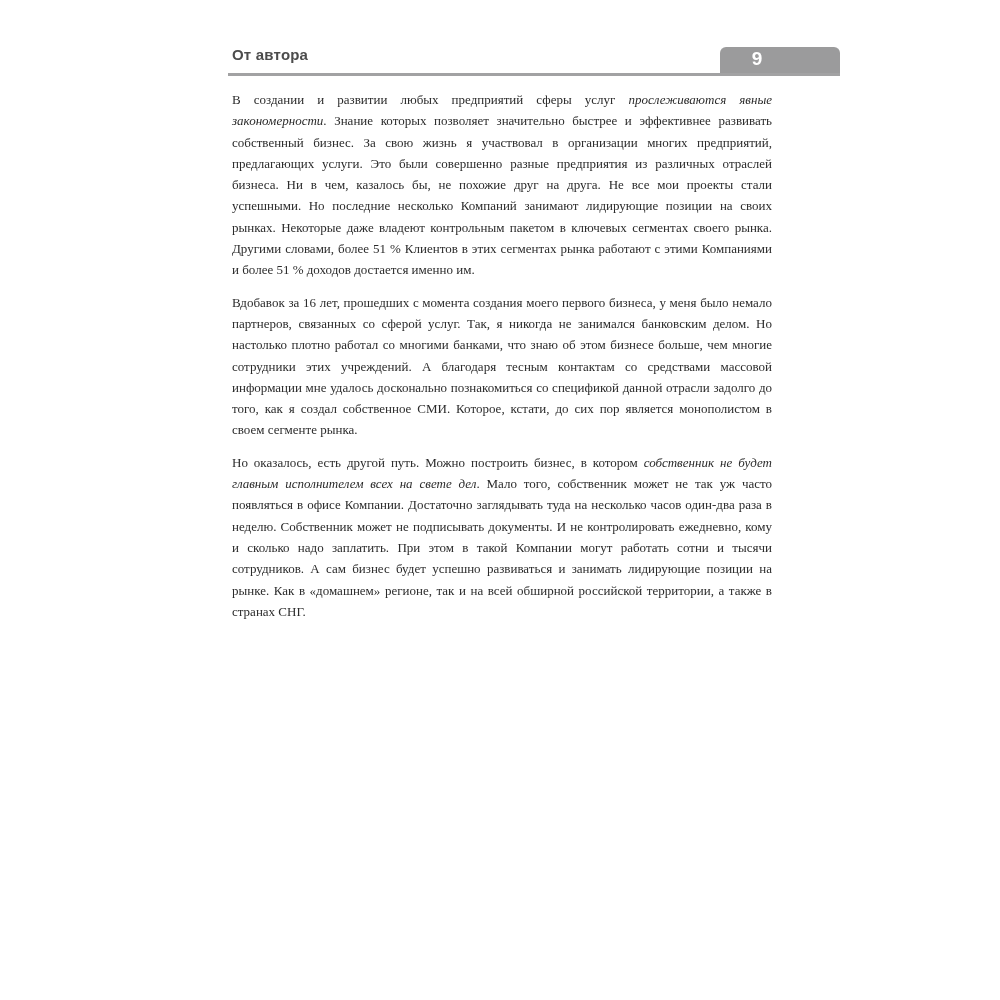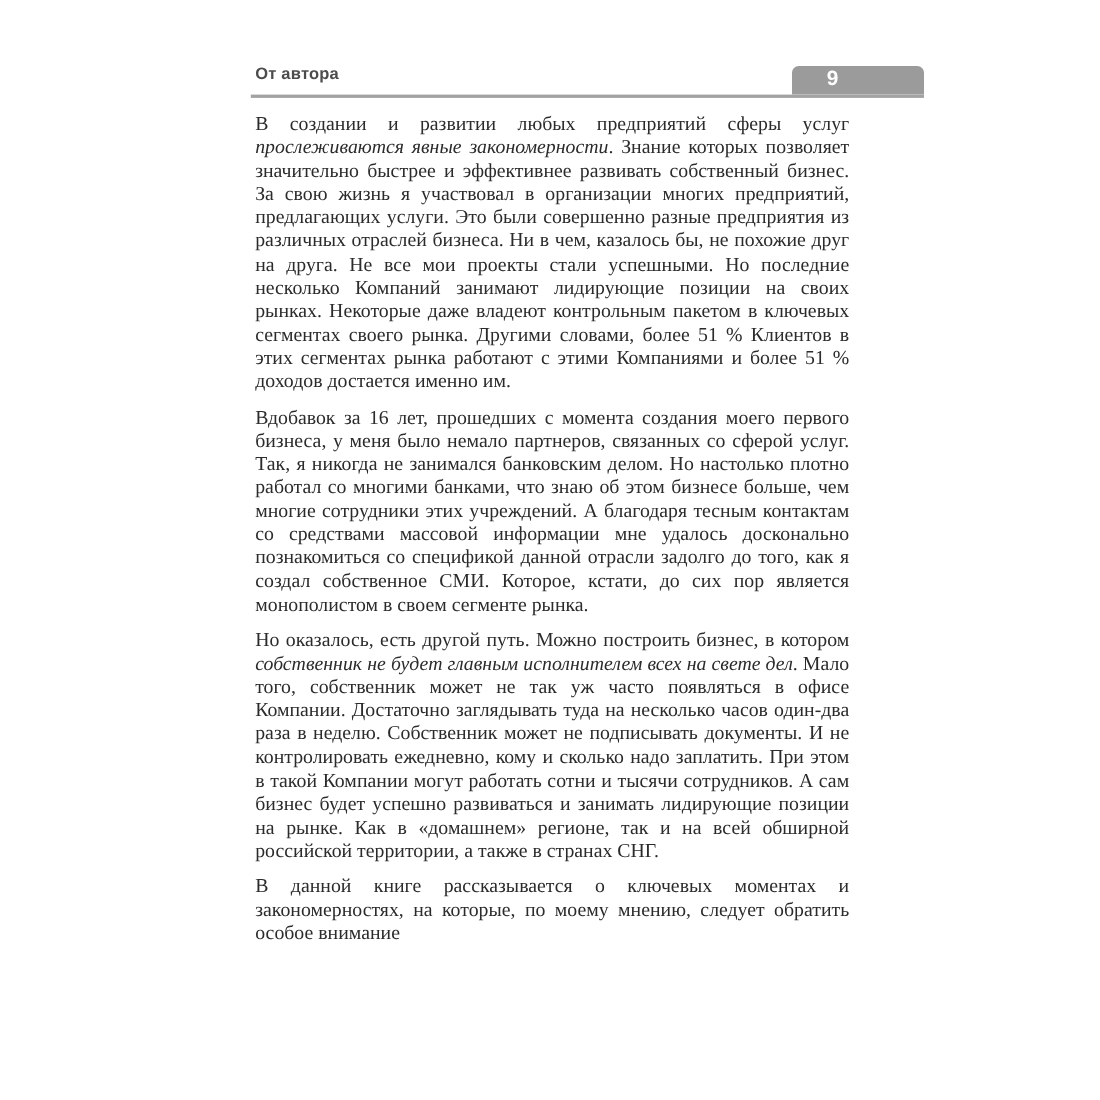--- a/index.html
+++ b/index.html
@@ -18,21 +18,20 @@
     height: 1000px;
     background: var(--page-background);
   }
   .page {
     position: relative;
     width: 1000px;
     height: 932px;
     background: var(--page-background);
     overflow: hidden;
     font-family: "Liberation Serif", serif;
-    margin-top: 13px;
   }
   .running-title {
     position: absolute;
     left: 232px;
     top: 46px;
     font-family: "Liberation Sans", sans-serif;
     font-size: 15px;
     font-weight: 600;
     letter-spacing: 0.2px;
     color: var(--header-text);
@@ -67,21 +66,21 @@
   }
   .body-text {
     position: absolute;
     left: 232px;
     top: 89px;
     width: 540px;
     color: var(--body-text);
   }
   .body-text p {
     margin: 0 0 11px 0;
-    font-size: 18px;
+    font-size: 13px;
     line-height: 21.3px;
     text-align: justify;
     hyphens: auto;
     -webkit-hyphens: auto;
   }
   .body-text em {
     font-style: italic;
   }
 </style>
 </head>
@@ -90,15 +89,14 @@
 <div class="page">
   <span class="running-title">От автора</span>
   <div class="header-rule"></div>
   <div class="page-number-tab">
     <span class="page-number">9</span>
   </div>
   <main class="body-text">
       <p><span>В создании и развитии любых предприятий сферы услуг </span><em>прослеживаются явные закономерности</em><span>. Знание которых позволяет значительно быстрее и эффективнее развивать собственный бизнес. За свою жизнь я участвовал в организации многих предприятий, предлагающих услуги. Это были совершенно разные предприятия из различных отраслей бизнеса. Ни в чем, казалось бы, не похожие друг на друга. Не все мои проекты стали успешными. Но последние несколько Компаний занимают лидирующие позиции на своих рынках. Некоторые даже владеют контрольным пакетом в ключевых сегментах своего рынка. Другими словами, более 51 % Клиентов в этих сегментах рынка работают с этими Компаниями и более 51 % доходов достается именно им.</span></p>
       <p><span>Вдобавок за 16 лет, прошедших с момента создания моего первого бизнеса, у меня было немало партнеров, связанных со сферой услуг. Так, я никогда не занимался банковским делом. Но настолько плотно работал со многими банками, что знаю об этом бизнесе больше, чем многие сотрудники этих учреждений. А благодаря тесным контактам со средствами массовой информации мне удалось досконально познакомиться со спецификой данной отрасли задолго до того, как я создал собственное СМИ. Которое, кстати, до сих пор является монополистом в своем сегменте рынка.</span></p>
       <p><span>Но оказалось, есть другой путь. Можно построить бизнес, в котором </span><em>собственник не будет главным исполнителем всех на свете дел</em><span>. Мало того, собственник может не так уж часто появляться в офисе Компании. Достаточно заглядывать туда на несколько часов один-два раза в неделю. Собственник может не подписывать документы. И не контролировать ежедневно, кому и сколько надо заплатить. При этом в такой Компании могут работать сотни и тысячи сотрудников. А сам бизнес будет успешно развиваться и занимать лидирующие позиции на рынке. Как в «домашнем» регионе, так и на всей обширной российской территории, а также в странах СНГ.</span></p>
-      <p><span>В данной книге рассказывается о ключевых моментах и закономерностях, на которые, по моему мнению, следует обратить особое внимание</span></p>
     </main>
 </div>
 
 </body></html>

